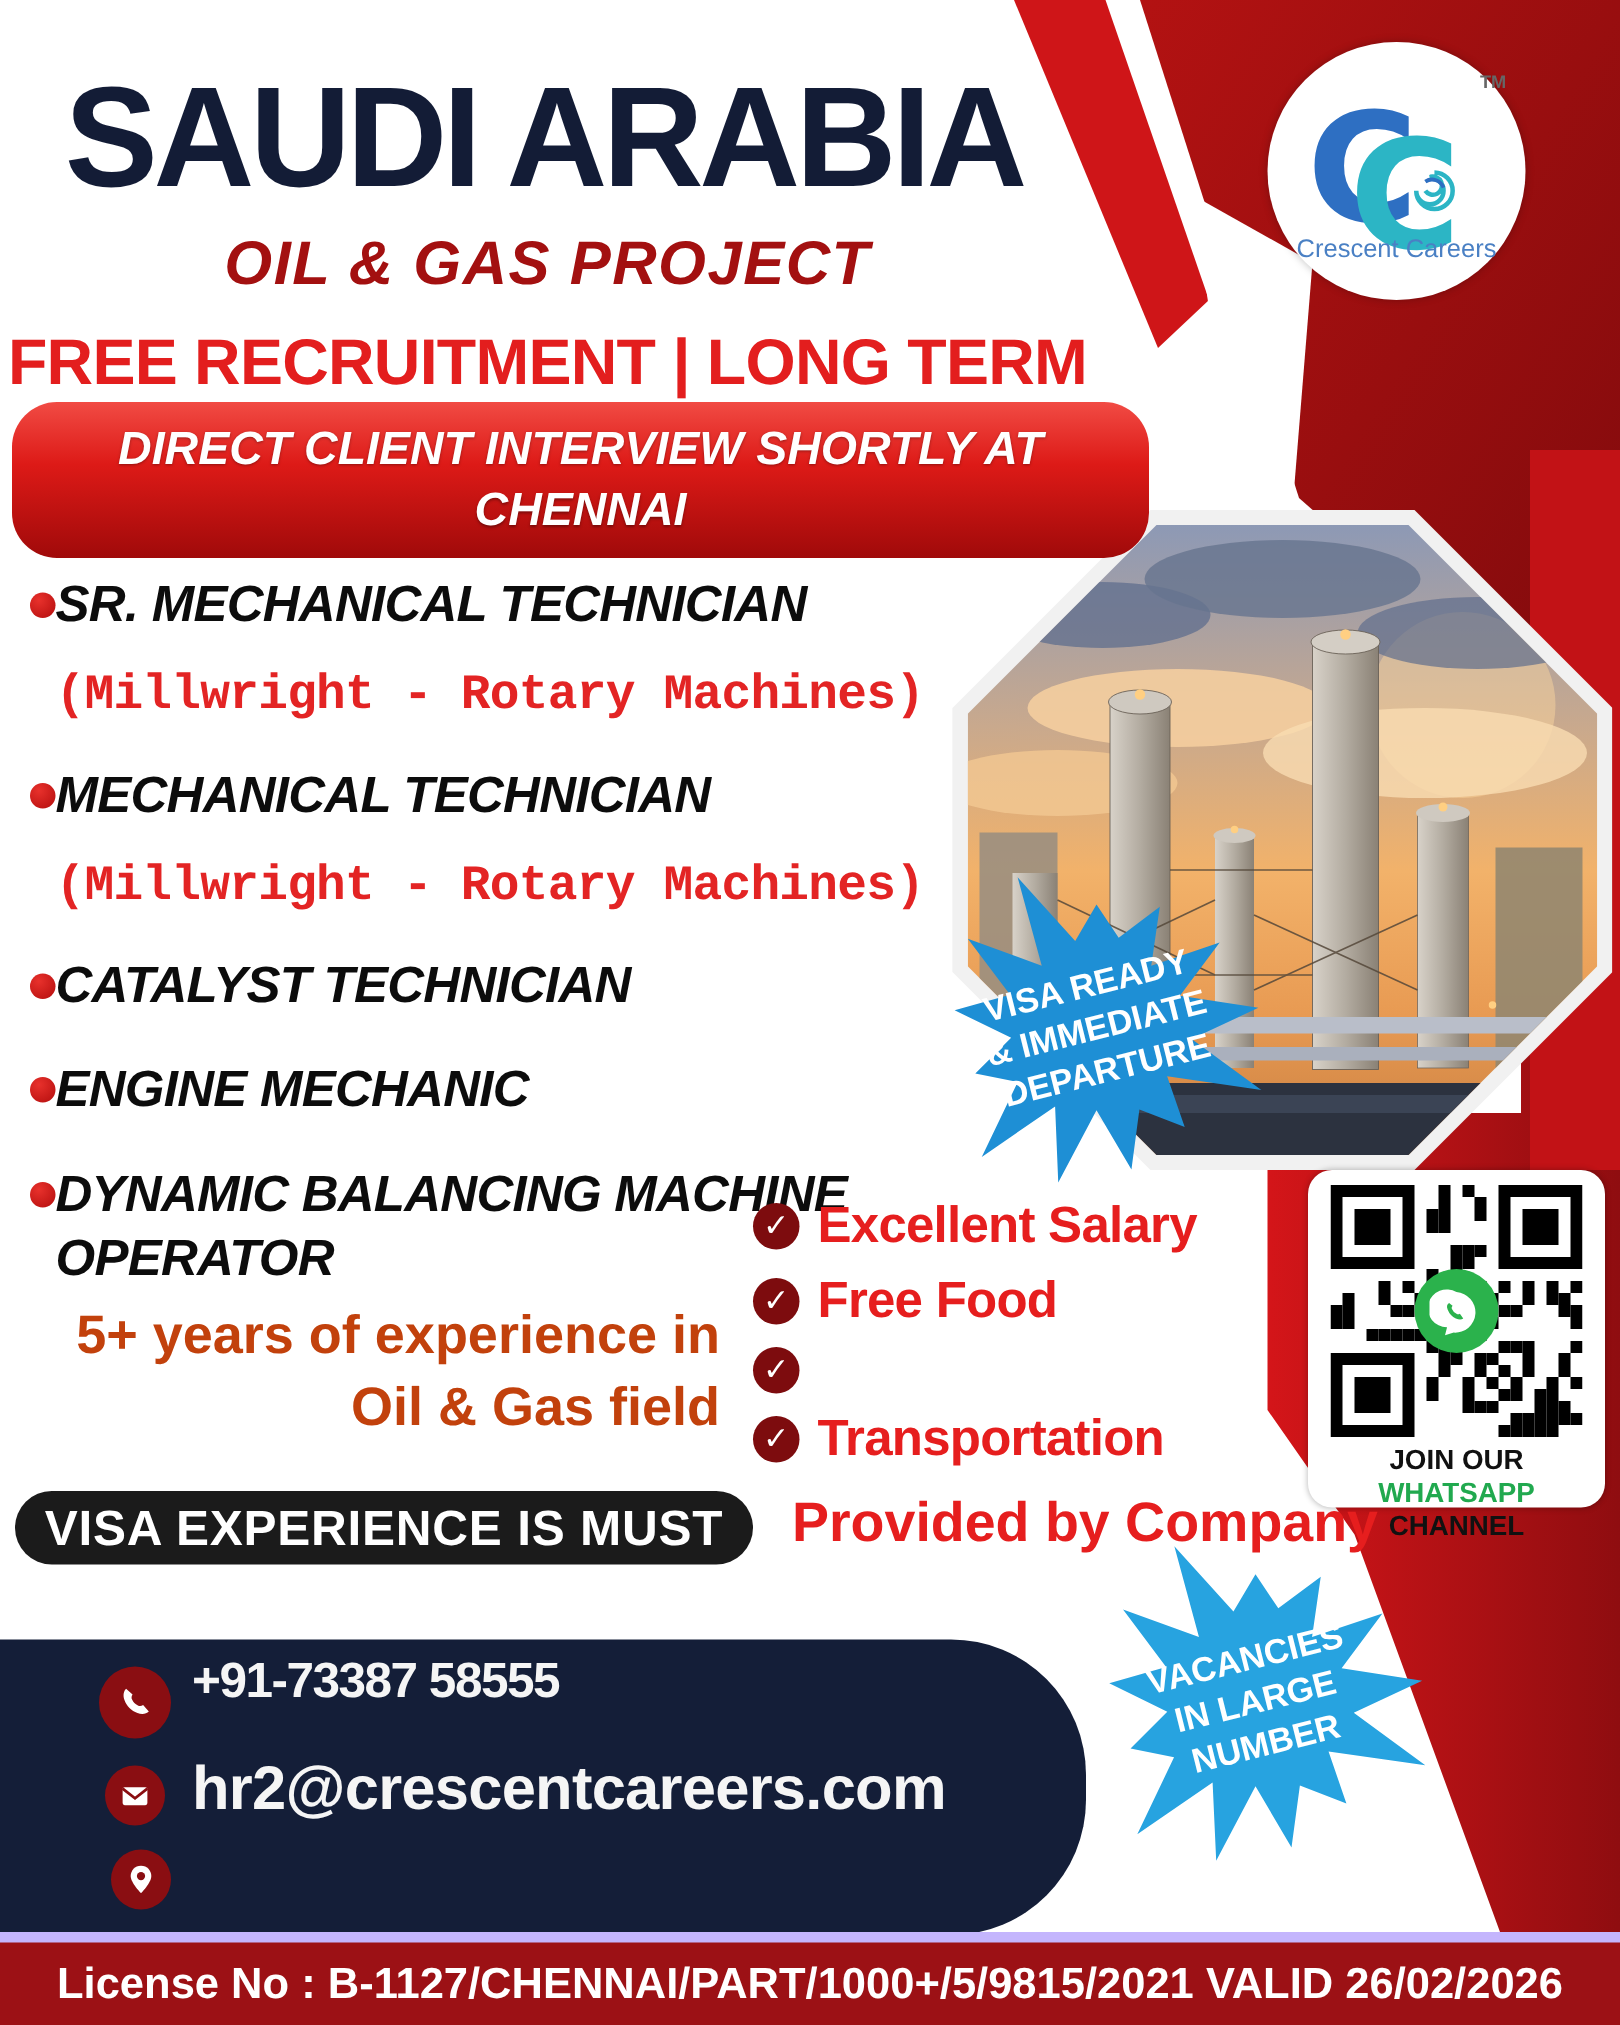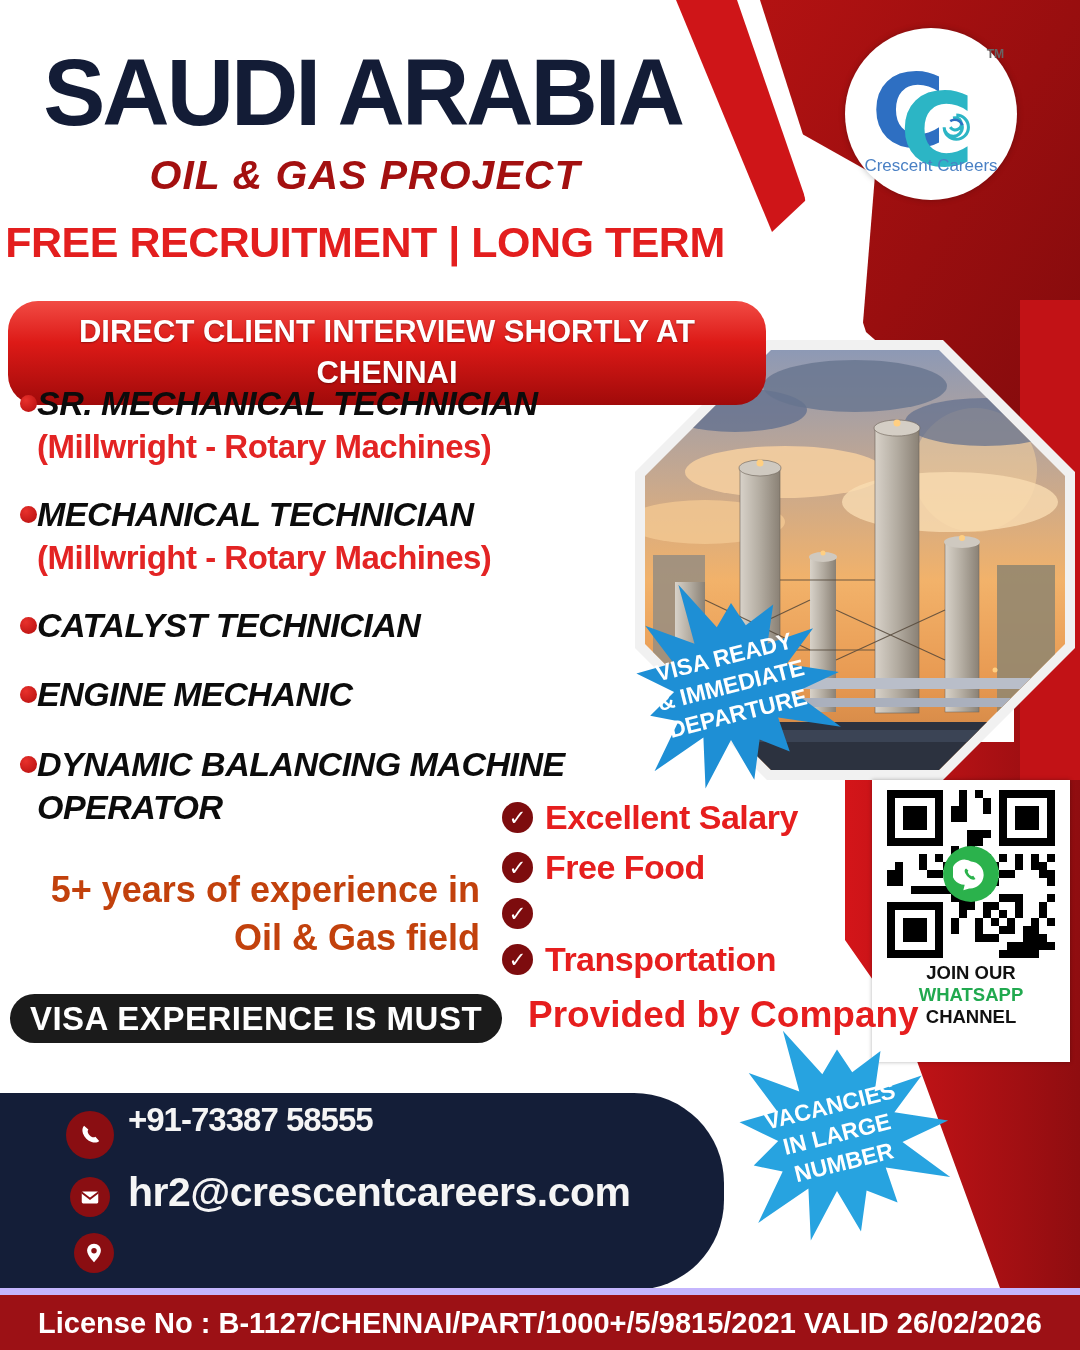--- a/index.html
+++ b/index.html
@@ -10,30 +10,30 @@
   #bg{left:0;top:0;width:1080px;height:1350px;z-index:0;}
   
   .country{left:0;top:38px;width:740px;text-align:center;font-size:95px;font-weight:800;
            color:#131c36;letter-spacing:-3px;z-index:3;transform:scaleX(.98);transform-origin:left;}
   .project{left:0;top:152px;width:730px;text-align:center;font-size:41px;font-weight:800;
            font-style:italic;color:#a31010;letter-spacing:1px;z-index:3;}
   .recruit{left:0;top:218px;width:730px;text-align:center;font-size:43px;font-weight:800;
            color:#e31e1e;letter-spacing:-0.5px;z-index:3;}
   .banner{left:8px;top:268px;width:758px;box-sizing:border-box;padding:11px 68px;border-radius:30px;
           background:linear-gradient(180deg,#f14b44 0%,#dd1a17 40%,#a00a0a 100%);z-index:3;
-          color:#fff;font-size:31px;font-weight:800;text-align:center;line-height:1.32;
-          text-shadow:0 1px 2px rgba(0,0,0,.35);margin-top:33px;}
+          color:#fff;font-size:31px;font-weight:800;font-style:italic;text-align:center;line-height:1.32;
+          text-shadow:0 1px 2px rgba(0,0,0,.35);}
   
   .positions{left:20px;top:382px;width:618px;z-index:3;}
   .pos-item{display:flex;gap:0;margin-bottom:27px;}
   .dot{width:17px;height:17px;border-radius:50%;background:radial-gradient(circle at 35% 30%,#e8312c,#b40d0d);
        margin-top:13px;flex:0 0 17px;}
   .pos-title{font-size:34px;font-weight:800;font-style:italic;color:#0c0c0c;line-height:1.26;
              letter-spacing:-0.5px;}
-  .pos-sub{font-size:33px;font-weight:800;color:#e32424;margin-top:3px;letter-spacing:-0.5px;}
+  .pos-sub{font-size:33px;font-weight:800;color:#e32424;margin-top:20px;letter-spacing:-0.5px;font-family:Liberation Mono, monospace;}
   
   .exp-note{left:40px;top:866px;width:440px;font-size:36px;font-weight:700;color:#c2410c;
             line-height:1.32;z-index:3;text-align:right;}
   .gulf-pill{left:10px;top:994px;width:492px;height:49px;border-radius:26px;background:#1b1b1b;
              color:#fff;font-size:33px;font-weight:800;text-align:center;line-height:49px;
              letter-spacing:.5px;z-index:3;}
   
   .benefits{left:502px;top:798px;z-index:3;}
   .brow{display:flex;align-items:center;gap:12px;margin-bottom:11px;}
   .chk{width:31px;height:31px;border-radius:50%;background:#7d0c0e;color:#fff;font-size:21px;
@@ -49,21 +49,21 @@
   
   .badge{z-index:4;}
   .badge-text{position:absolute;left:0;top:0;width:100%;height:100%;display:flex;flex-direction:column;
       align-items:center;justify-content:center;transform:rotate(-14deg);color:#fff;font-weight:800;
       text-align:center;}
   #visa-badge{left:606px;top:578px;width:250px;height:215px;}
   #visa-badge .badge-text{font-size:23px;line-height:1.25;}
   #vac-badge{left:712px;top:1022px;width:250px;height:225px;}
   #vac-badge .badge-text{font-size:23px;line-height:1.25;}
   
-  .qr-card{left:872px;top:780px;width:198px;height:282px;background:#fff;border-radius:0;z-index:2;
+  .qr-card{left:872px;top:780px;width:198px;height:225px;background:#fff;border-radius:16px;z-index:2;
            box-shadow:0 0 4px rgba(0,0,0,.3);}
   .qr-box{position:absolute;left:15px;top:10px;width:168px;height:168px;}
   .wa-center{position:absolute;left:71px;top:66px;width:56px;height:56px;border-radius:50%;
              background:#2bb24c;display:flex;align-items:center;justify-content:center;}
   .qr-caption{position:absolute;left:0;top:182px;width:100%;text-align:center;font-size:18.5px;
               font-weight:800;color:#111;line-height:1.2;}
   .qr-caption .green{color:#21a94f;}
   
   .logo-circle{left:845px;top:28px;width:172px;height:172px;border-radius:50%;background:#fff;z-index:2;
                box-shadow:0 0 6px rgba(0,0,0,.25);}

